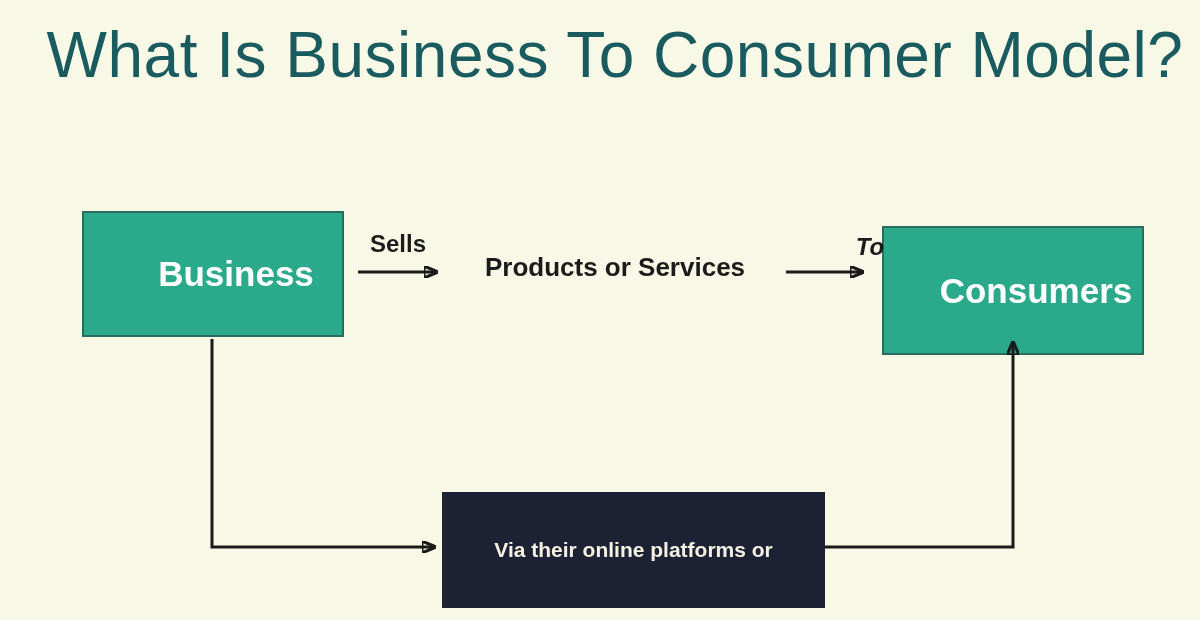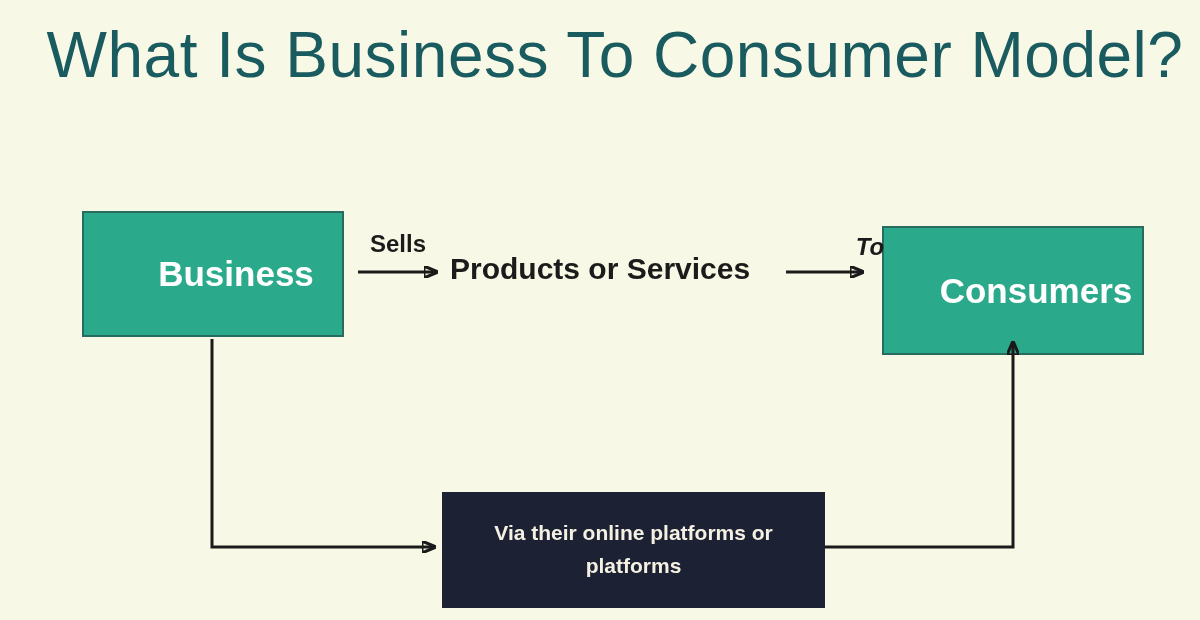--- a/index.html
+++ b/index.html
@@ -49,22 +49,23 @@
     text-align:center;
     font-weight:bold;
     font-size:24px;
     color:var(--text-dark);
   }
   .label-sells{left:356px; top:230px; width:84px;}
   .label-to{left:830px; top:233px; width:80px;font-style:italic;}
   .middle-label{
     position:absolute;
     left:450px; top:252px; width:330px;
+    text-align:center;
     font-weight:bold;
-    font-size:30px;
+    font-size:26px;
     color:var(--text-dark);
   }
   .dark-box{
     position:absolute;
     left:442px; top:492px; width:383px; height:116px;
     background:var(--dark-box);
     color:var(--dark-box-text);
     font-weight:bold;
     font-size:21px;
     display:flex;
@@ -100,21 +101,20 @@
 </div>
 
 <div class="arrow-label label-sells">Sells</div>
 
 <div class="middle-label">Products or Services</div>
 
 <div class="arrow-label label-to">To</div>
 
 <div class="dark-box">
   <div>Via their online platforms or</div>
-  <div>platforms</div>
 </div>
 
 <svg class="connectors" viewBox="0 0 1200 620" xmlns="http://www.w3.org/2000/svg">
   <defs>
     <marker id="arrowhead" markerUnits="userSpaceOnUse" markerWidth="14" markerHeight="12" refX="12" refY="6" orient="auto">
       <path d="M0,0 L14,6 L0,12 Z" stroke="none" fill="#1a1a1a"></path>
     </marker>
   </defs>
   <path d="M358 272 L436 272" marker-end="url(#arrowhead)"></path>
   <path d="M786 272 L862 272" marker-end="url(#arrowhead)"></path>

